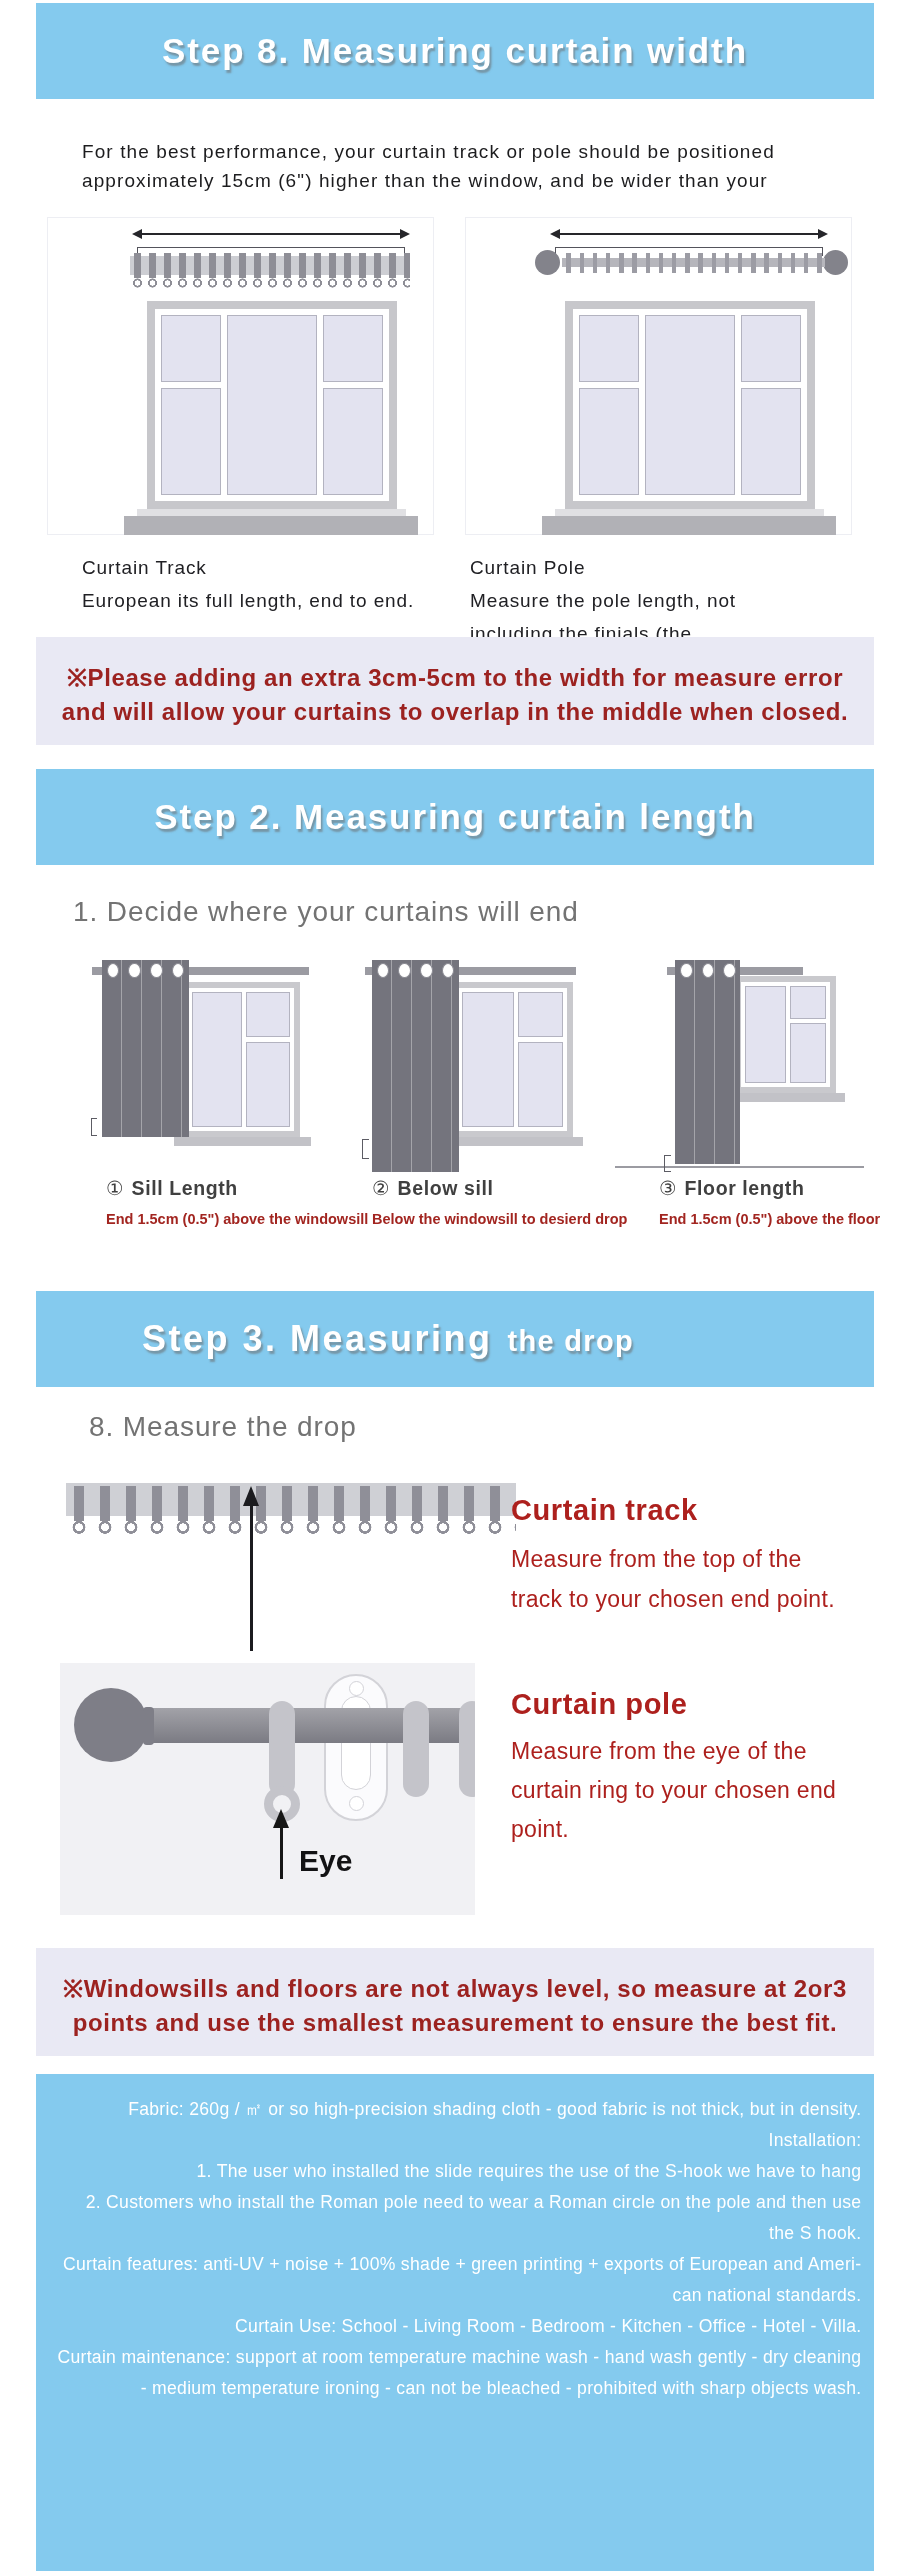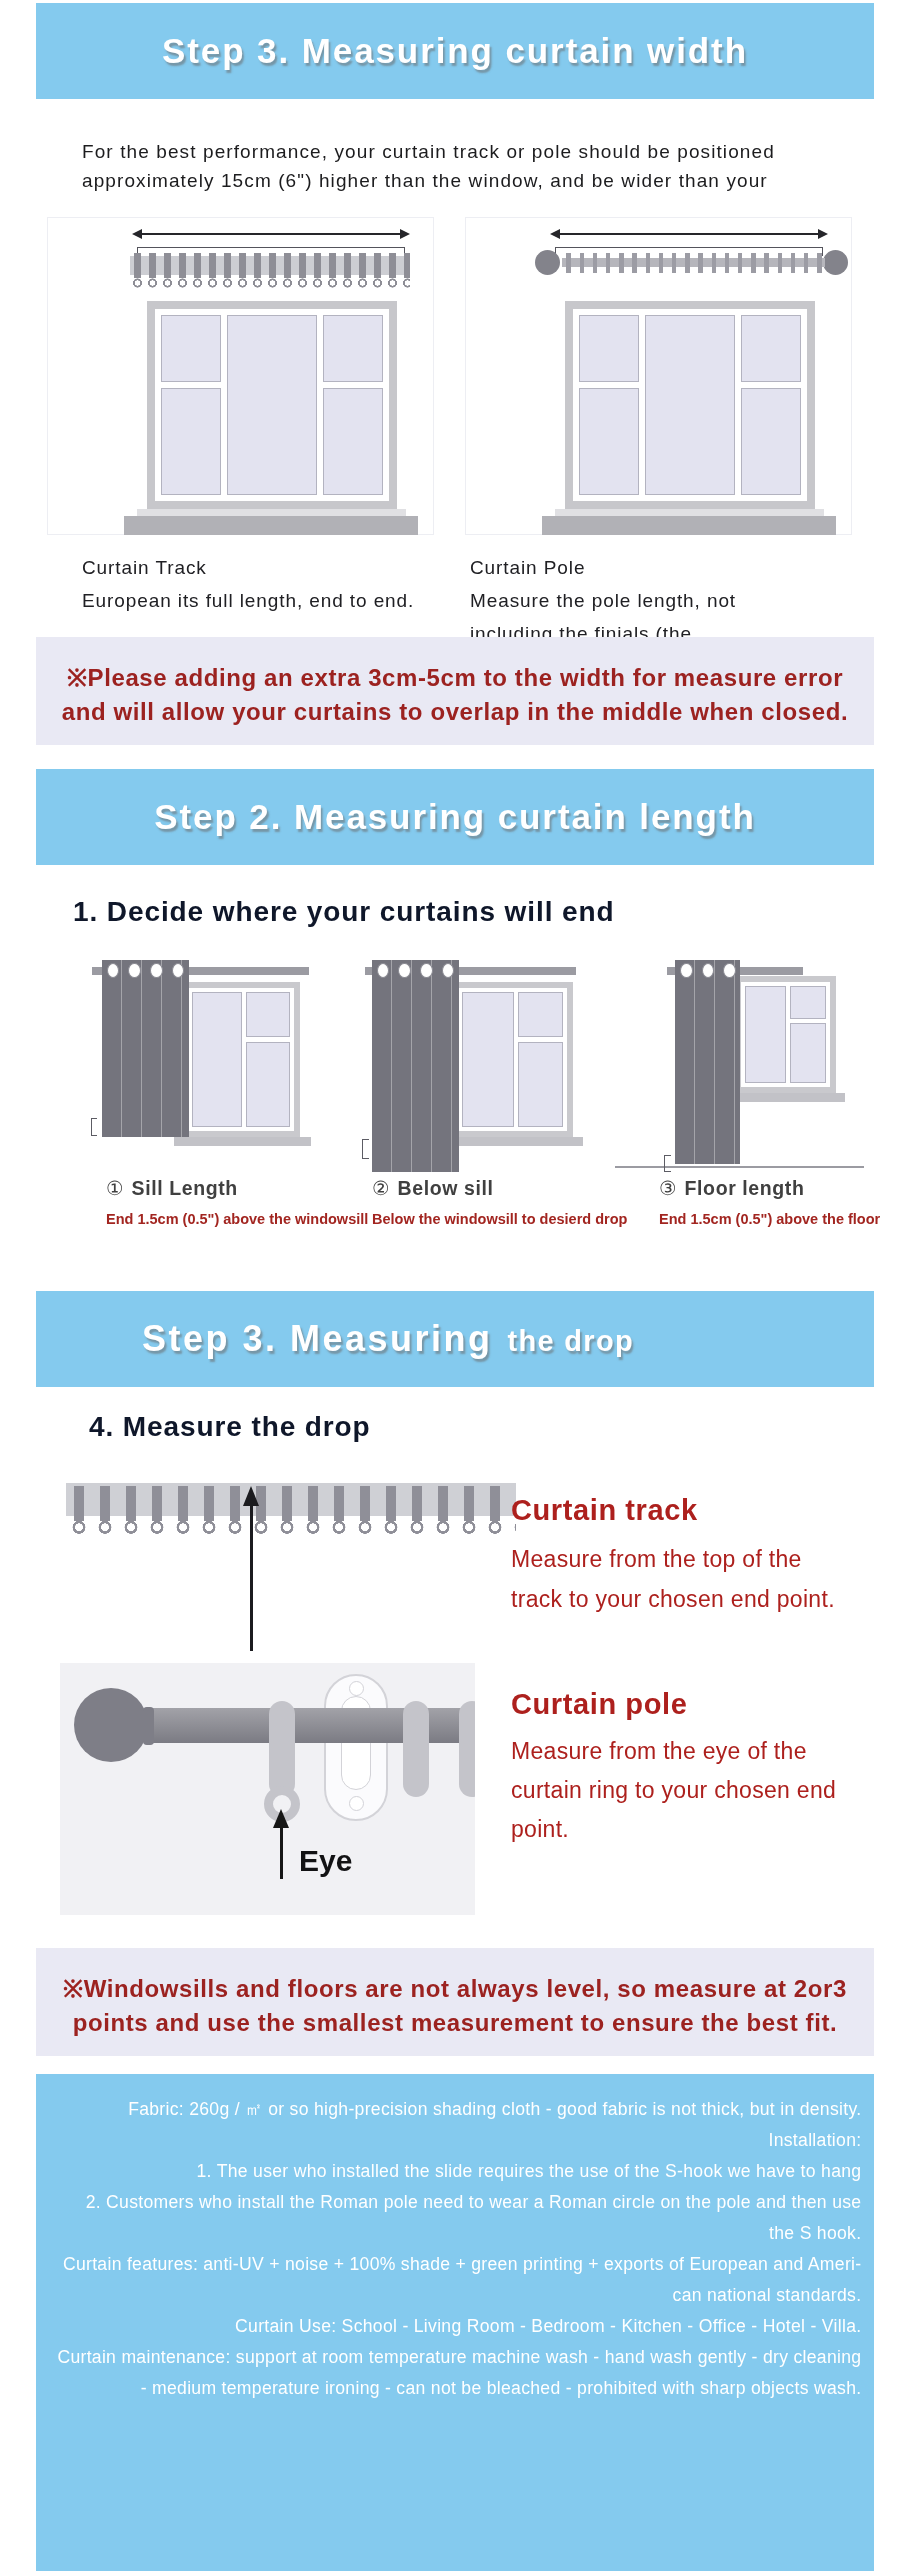--- a/index.html
+++ b/index.html
@@ -60,21 +60,21 @@
 
   .caption{position:absolute;top:551px;font-size:19px;color:#202024;letter-spacing:0.9px;
            line-height:33px;white-space:nowrap;}
   #capTrack{left:82px;} #capPole{left:470px;}
 
   .note{position:absolute;left:36px;width:838px;height:108px;background:#e9e9f4;
         color:#9c2220;font-weight:bold;font-size:24px;letter-spacing:0.6px;text-align:center;
         padding-top:24px;box-sizing:border-box;line-height:34px;white-space:nowrap;}
   #note1{top:637px;} #note2{top:1948px;}
 
-  .h1{position:absolute;font-size:28px;font-weight:bold;color:#0f172a;letter-spacing:0.9px;white-space:nowrap;text-align:right;}
+  .h1{position:absolute;font-size:28px;font-weight:normal;color:#737373;letter-spacing:0.9px;white-space:nowrap;text-align:right;}
   #heading1{left:73px;top:896px;}
   #heading2{left:89px;top:1411px;}
 
   
   .cfig{position:absolute;top:947px;width:239px;height:236px;}
   #cfig1{left:88px;} #cfig2{left:362px;} #cfig3{left:654px;}
   .cpole{position:absolute;background:#9b9ba2;height:8.2px;}
   #cfig1 .cpole{left:3.8px;top:20px;width:217px;}
   #cfig2 .cpole{left:2.5px;top:20px;width:211px;}
   #cfig3 .cpole{left:12.6px;top:20px;width:136px;}
@@ -159,21 +159,21 @@
   
   .infobox{position:absolute;left:36px;top:2074px;width:838px;height:497px;background:#84caee;
            color:#fff;font-size:17.6px;letter-spacing:0.3px;padding:20px 12.6px 0 15px;box-sizing:border-box;}
   .infoline{line-height:31px;white-space:pre-wrap;text-align:right;}
 </style>
 </head>
 <body>
 
 <div class="page">
 
-  <div class="banner" id="banner1">Step 3. Measuring curtain width</div>
+  <div class="banner" id="banner1">Step 8. Measuring curtain width</div>
 
   <div class="intro">
     <div>For the best performance, your curtain track or pole should be positioned</div>
     <div>approximately 15cm (6") higher than the window, and be wider than your</div>
   </div>
 
   <div class="fig" id="figTrack">
     <div class="harrow"></div>
     <div class="hbracket"></div>
     <div class="trackbar"></div>
@@ -328,21 +328,21 @@
   <div class="optdesc" id="optd2">Below the windowsill to desierd drop</div>
 
   <div class="optlabel" id="opt3">
     <span class="num">③</span><span>Floor length</span>
   </div>
   <div class="optdesc" id="optd3">End 1.5cm (0.5") above the floor</div>
 
   <div class="banner" id="banner3">
     <span>Step 3. Measuring</span><span class="sub">the drop</span>
   </div>
-  <div class="h1" id="heading2">4. Measure the drop</div>
+  <div class="h1" id="heading2">8. Measure the drop</div>
 
   <div class="tillus">
     <div class="tbar"></div>
     <div class="tstems"></div>
     <div class="tloops"></div>
     <div class="uparrow-line"></div>
     <div class="uparrow-tip"></div>
   </div>
 
   <div class="red-title" id="trackTitle">Curtain track</div>

